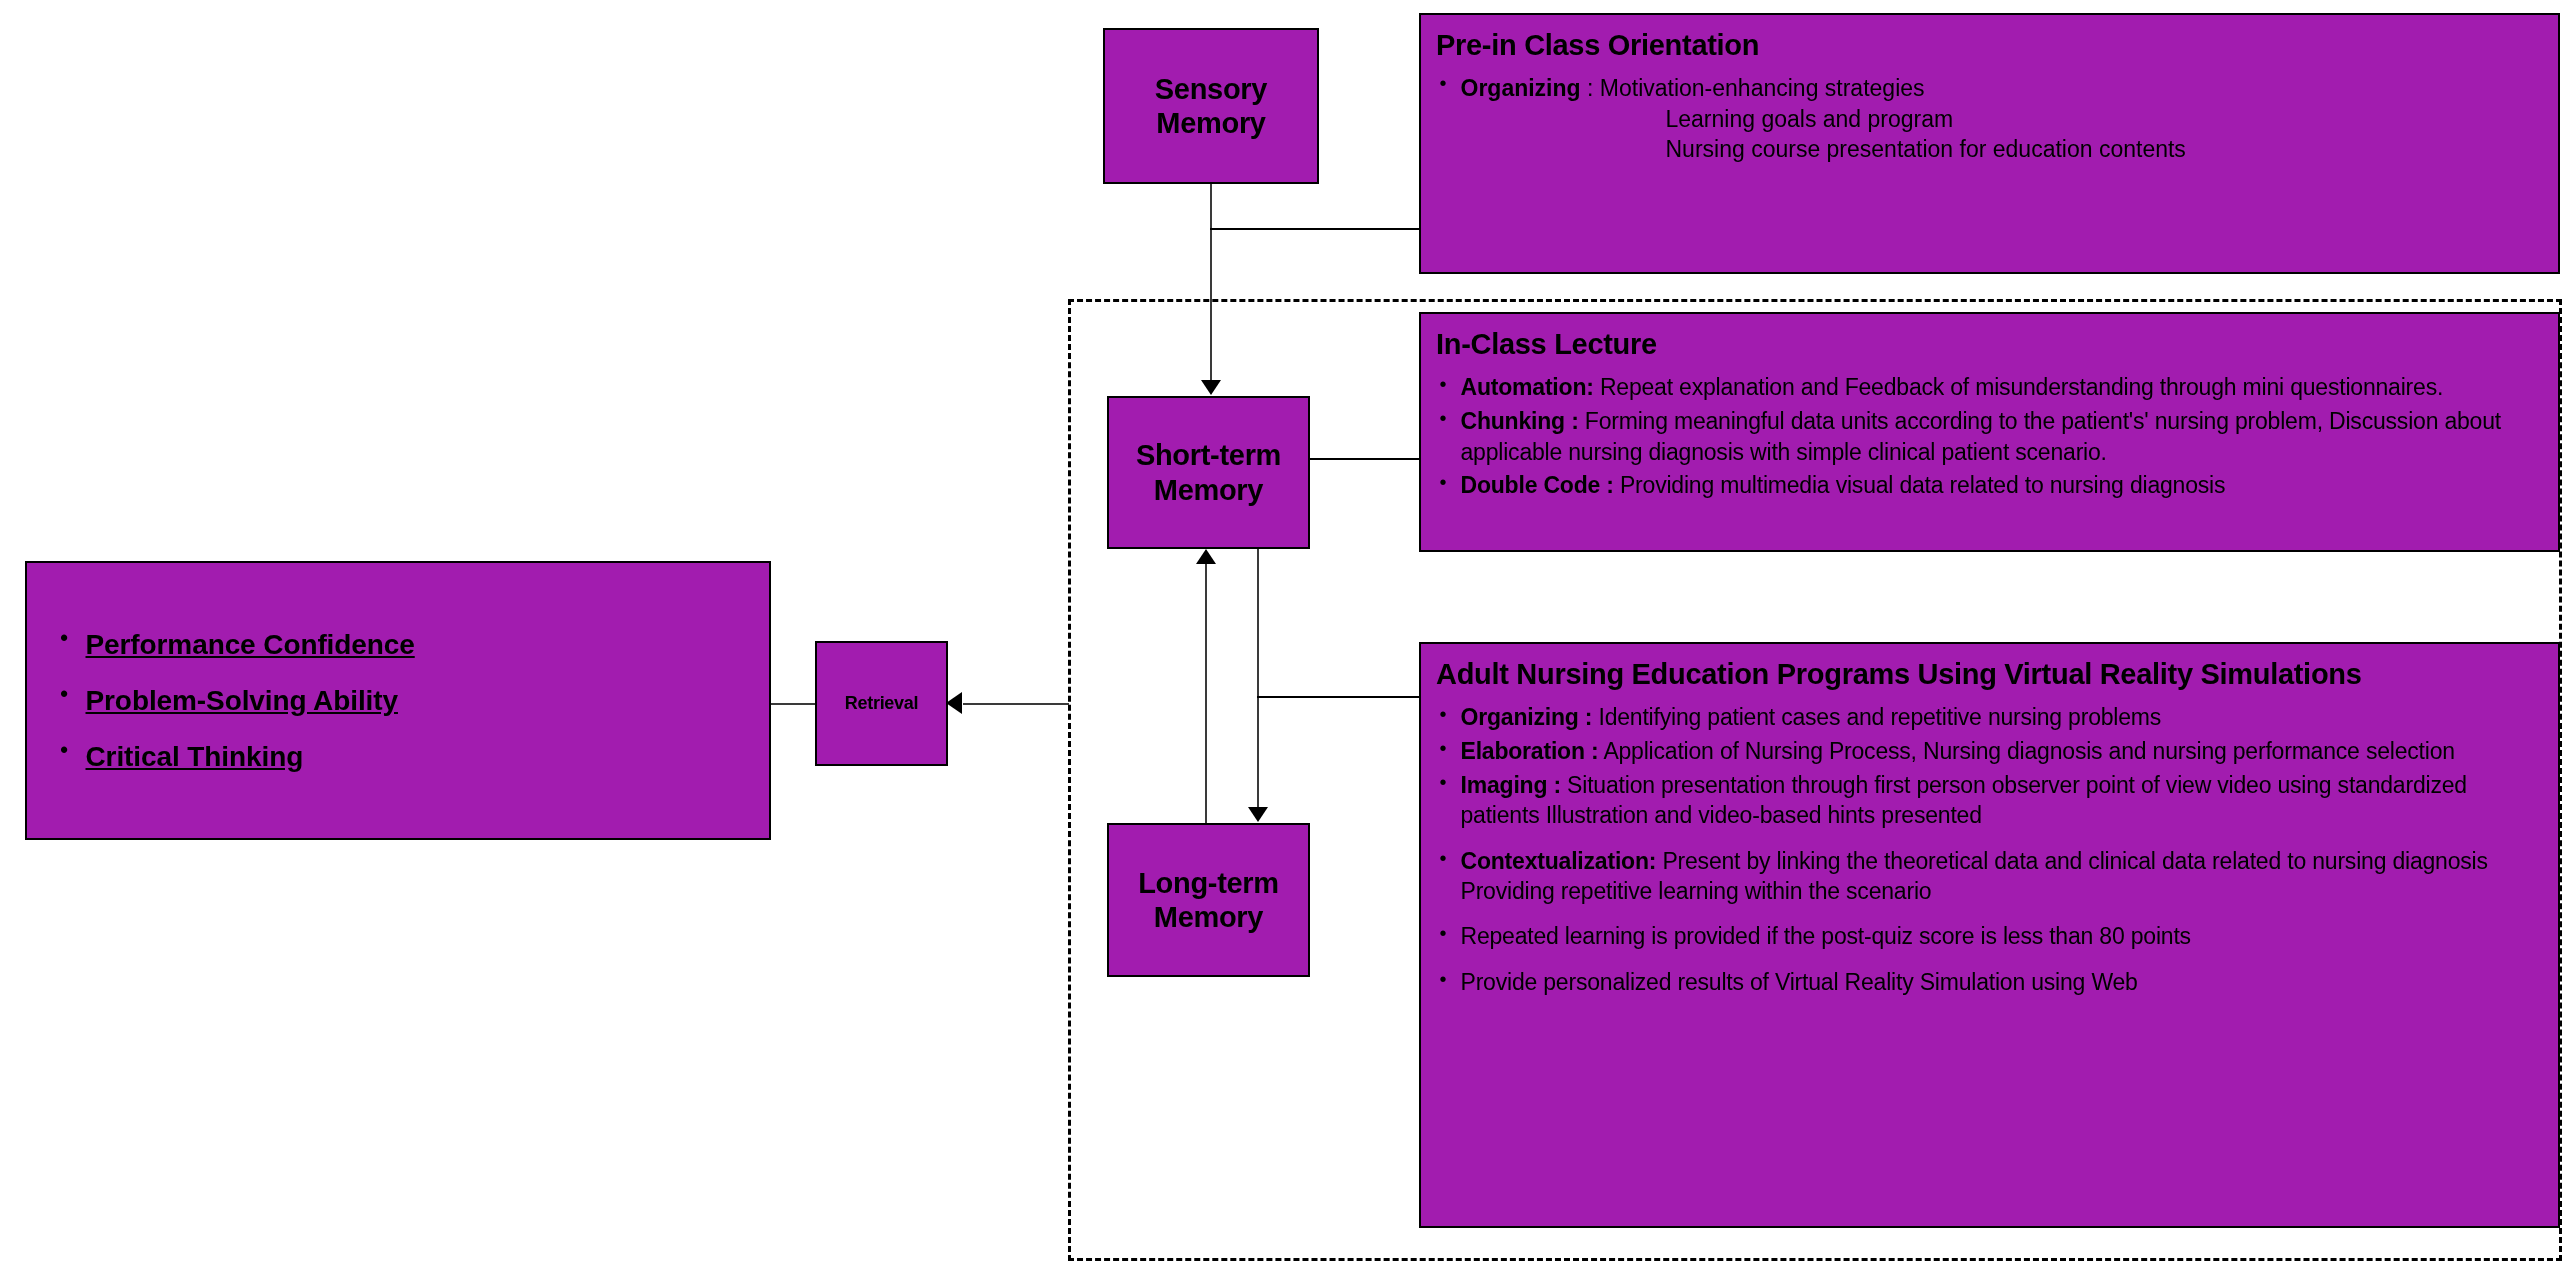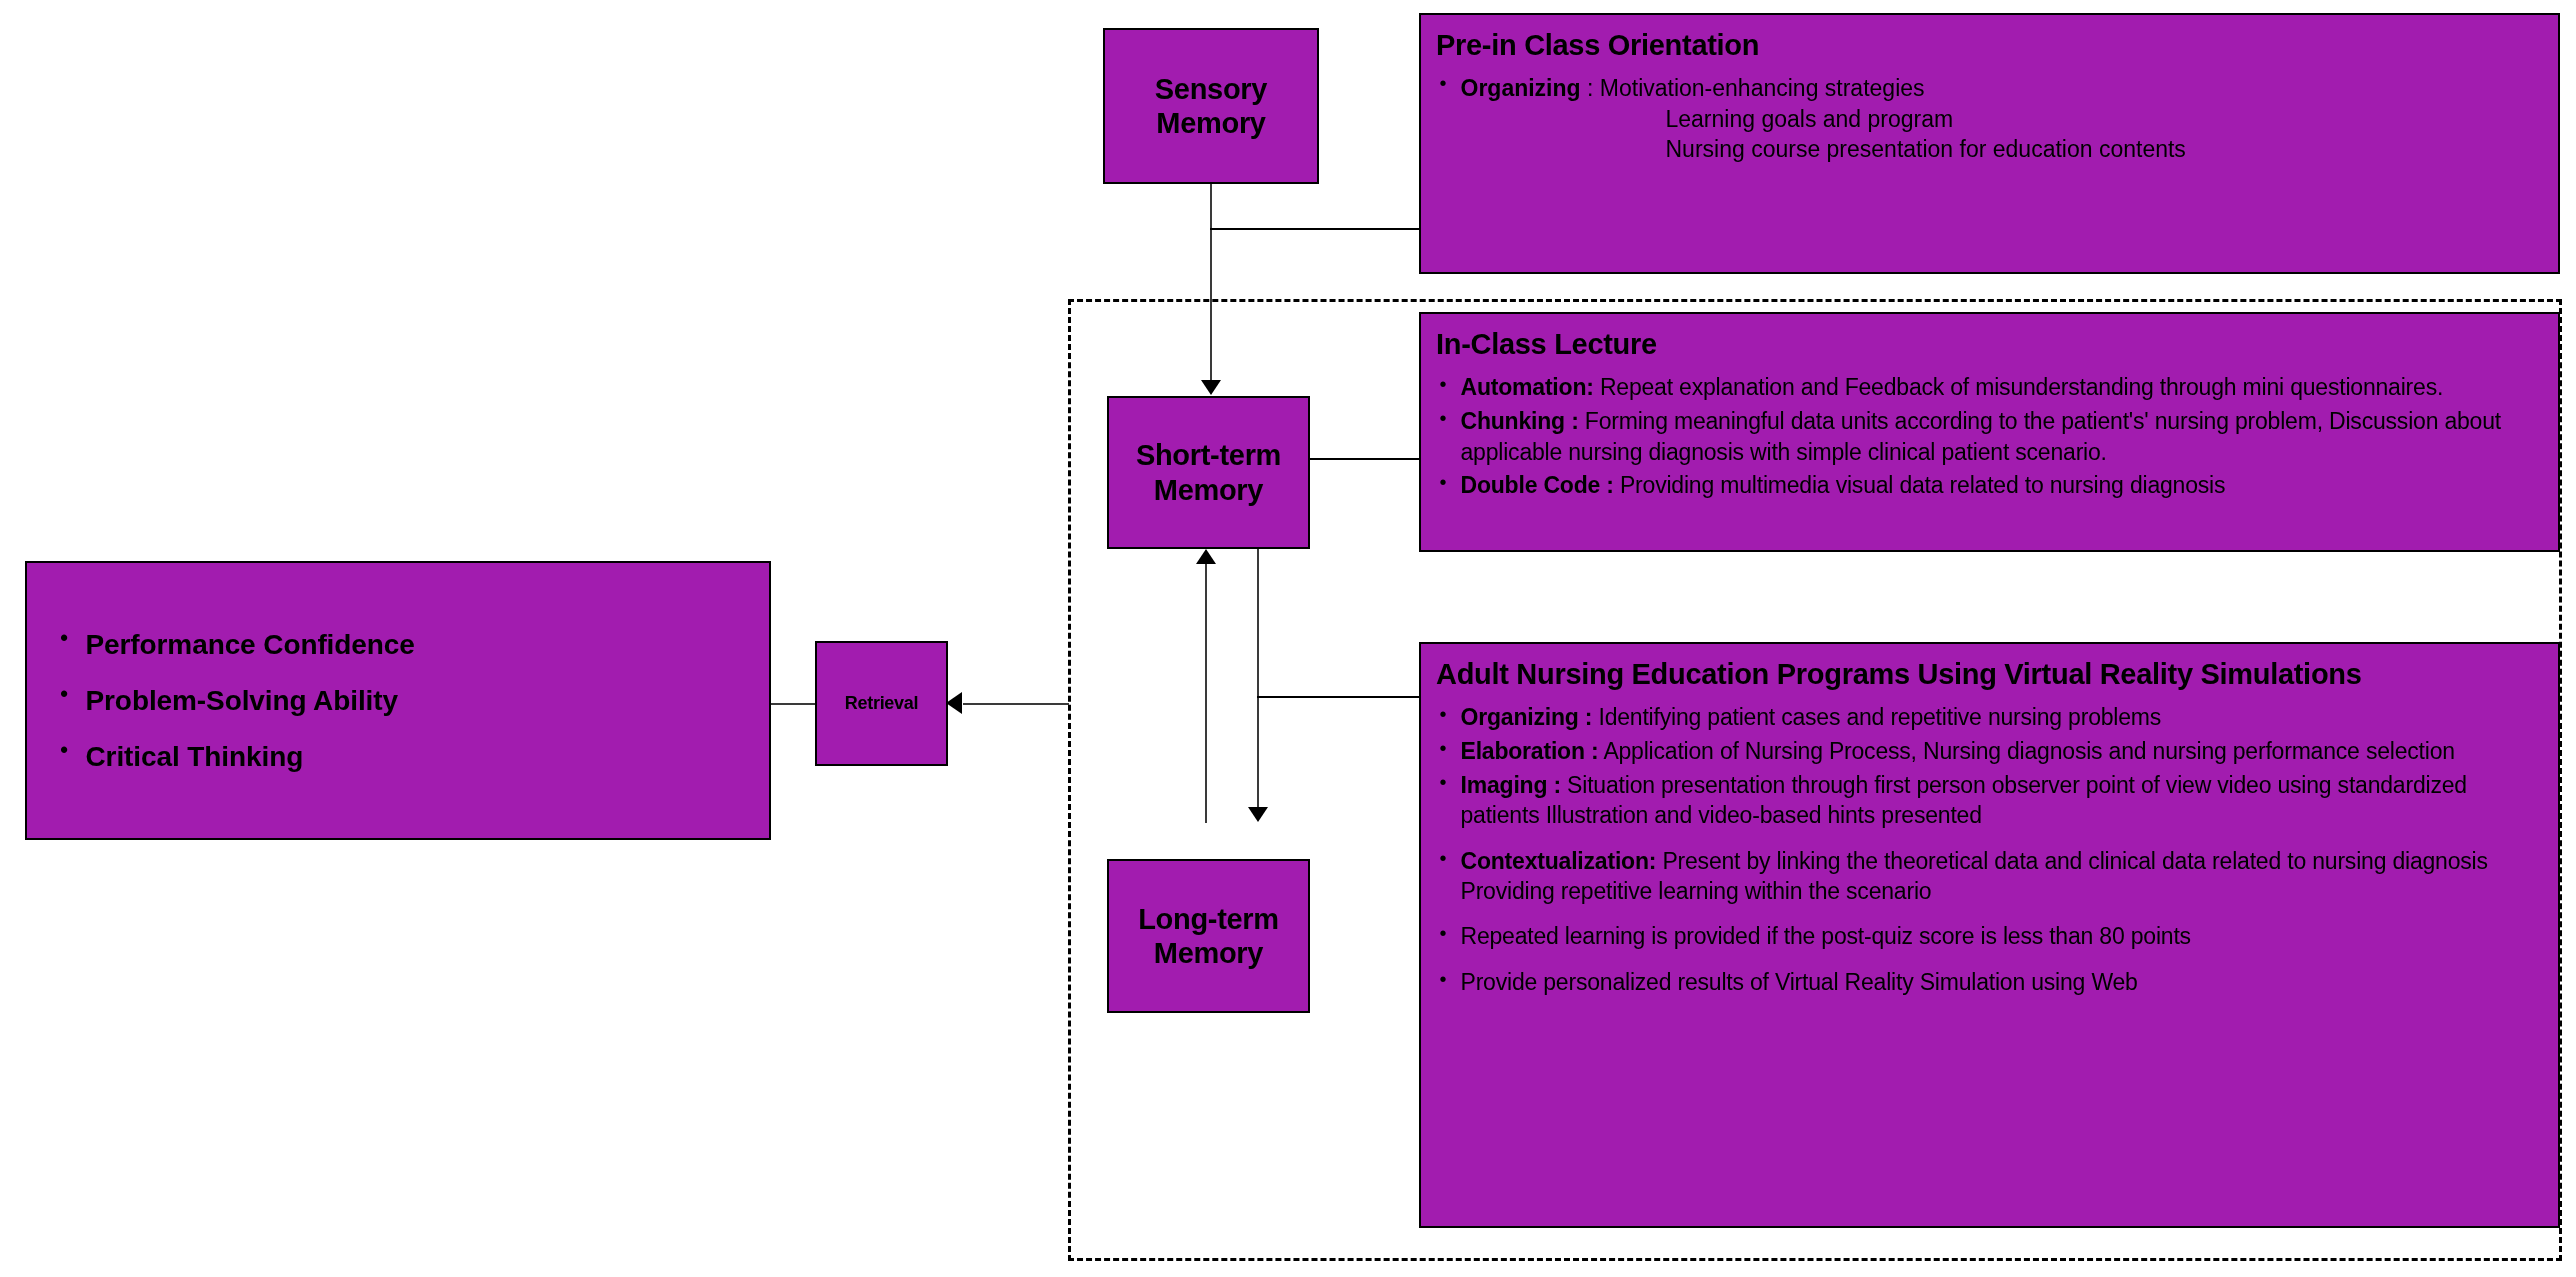--- a/index.html
+++ b/index.html
@@ -91,20 +91,21 @@
   }
   .attn-line { display: block; font-size: 23px; line-height: 1.32; }
   .attn-indent { padding-left: 205px; }
 
   
   .outcomes {
     padding: 0;
     display: flex;
     flex-direction: column;
     justify-content: center;
+    text-decoration: underline;
   }
   .outcomes ul {
     list-style: none;
     margin: 0;
     padding: 0 0 0 29px;
   }
   .outcomes li {
     position: relative;
     padding-left: 30px;
     font-weight: bold;
@@ -203,21 +204,21 @@
 
   <div class="box content-box" style="left:1419px; top:312px; width:1141px; height:240px;">
     <div class="content-title">In-Class Lecture</div>
     <ul class="bullets">
       <li><b>Automation:</b><span> Repeat explanation and Feedback of misunderstanding through mini questionnaires.</span></li>
       <li><b>Chunking :</b><span> Forming meaningful data units according to the patient's' nursing problem, Discussion about applicable nursing diagnosis with simple clinical patient scenario.</span></li>
       <li><b>Double Code :</b><span> Providing multimedia visual data related to nursing diagnosis</span></li>
     </ul>
   </div>
 
-  <div class="box node-box" style="left:1107px; top:823px; width:203px; height:154px;margin-top:36px;">
+  <div class="box node-box" style="left:1107px; top:823px; width:203px; height:154px;">
     <div class="node-label">
       <span>Long-term</span><br>
       <span>Memory</span>
     </div>
   </div>
 
   <div class="box content-box" style="left:1419px; top:642px; width:1141px; height:586px;">
     <div class="content-title">Adult Nursing Education Programs Using Virtual Reality Simulations</div>
     <ul class="bullets">
       <li><b>Organizing :</b><span> Identifying patient cases and repetitive nursing problems</span></li>

